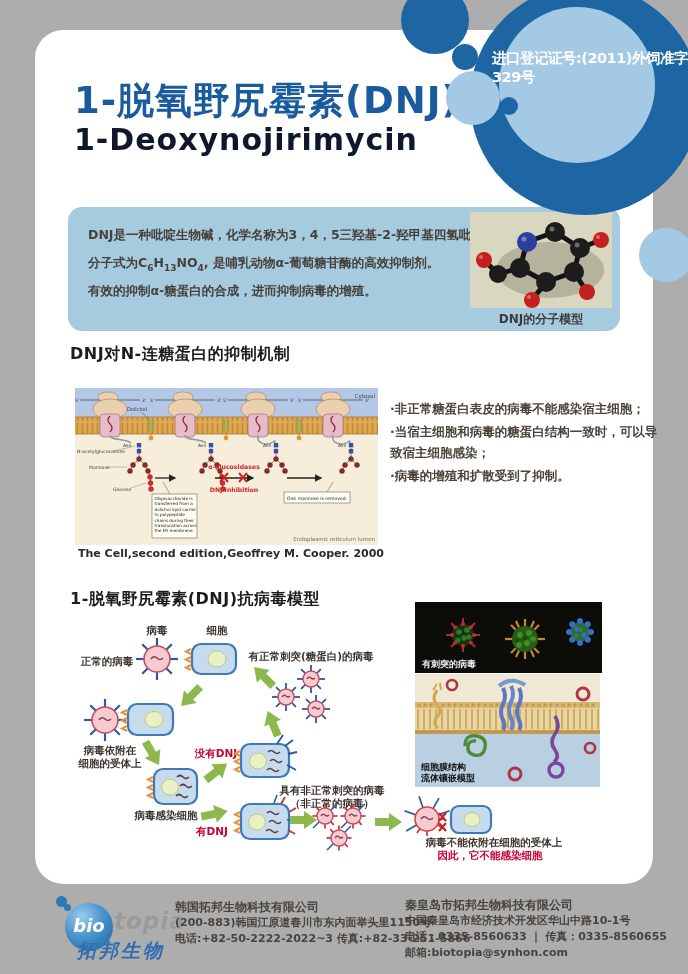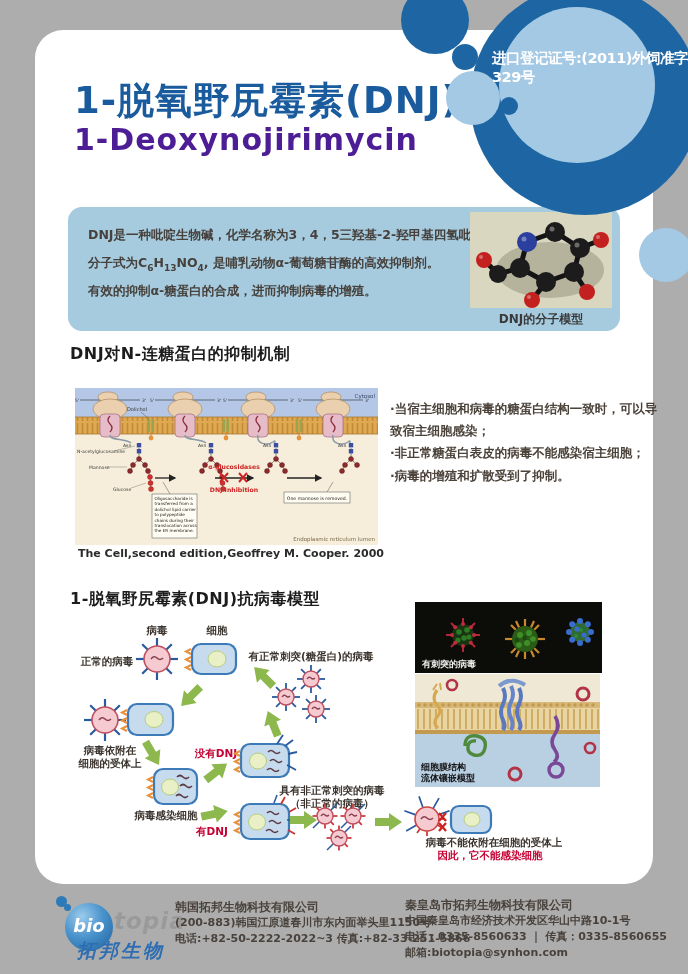--- a/index.html
+++ b/index.html
@@ -9,21 +9,21 @@
         background:#ffffff;border-radius:28px;}
   .abs{position:absolute;}
   
   .circ{position:absolute;border-radius:50%;}
   .badge-text{position:absolute;left:492px;top:49px;width:205px;color:#ffffff;
       font-size:14.5px;font-weight:bold;letter-spacing:-0.5px;z-index:6;}
   
   .title-cn{position:absolute;left:74px;top:76px;font-size:37px;font-weight:bold;
       color:#1a5b9d;letter-spacing:1px;}
   .title-en{position:absolute;left:74px;top:122px;font-size:30px;font-weight:bold;
-      color:#4c1d95;letter-spacing:1px;}
+      color:#0f172a;letter-spacing:1px;}
   
   .intro-box{position:absolute;left:68px;top:207px;width:552px;height:124px;
       background:#a6cbdf;border-radius:14px;}
   .intro-text{position:absolute;left:20px;top:14px;width:378px;font-size:12.5px;
       font-weight:bold;color:#46413c;}
   .intro-text .ln{height:28px;line-height:28px;white-space:nowrap;}
   .intro-text sub{font-size:9px;}
   .mol-img{position:absolute;left:402px;top:5px;width:142px;height:96px;}
   .mol-cap{position:absolute;left:402px;top:104px;width:142px;text-align:center;
       font-size:12px;font-weight:bold;color:#3a3a3a;}
@@ -302,22 +302,22 @@
     <text x="79.5" y="144.4">the ER membrane.</text>
   </g>
   <line x1="252" y1="104" x2="258" y2="94" stroke="#555" stroke-width="0.5"></line>
   <rect x="209" y="104" width="66" height="11" fill="#fffdf2" stroke="#666" stroke-width="0.6"></rect>
   <text x="242" y="111.5" text-anchor="middle" font-size="4.6" fill="#222">One mannose is removed.</text>
 </svg>
 
 <div class="cell-caption">The Cell,second edition,Geoffrey M. Cooper. 2000</div>
 
 <div class="bullets">
+  <div class="b">·非正常糖蛋白表皮的病毒不能感染宿主细胞；</div>
   <div class="b">·当宿主细胞和病毒的糖蛋白结构一致时，可以导致宿主细胞感染；</div>
-  <div class="b">·非正常糖蛋白表皮的病毒不能感染宿主细胞；</div>
   <div class="b">·病毒的增殖和扩散受到了抑制。</div>
 </div>
 
 <div class="sec-h" style="left:70px;top:589px;">1-脱氧野尻霉素(DNJ)抗病毒模型</div>
 
 <svg class="abs" style="left:415px;top:602px;" width="187" height="71" viewBox="0 0 187 71">
   <rect width="187" height="71" fill="#0c0c08"></rect>
   <g transform="translate(48,33)">
     <g stroke="#b02838" stroke-width="2">
       <line x1="0" y1="-11" x2="0" y2="-17"></line>

